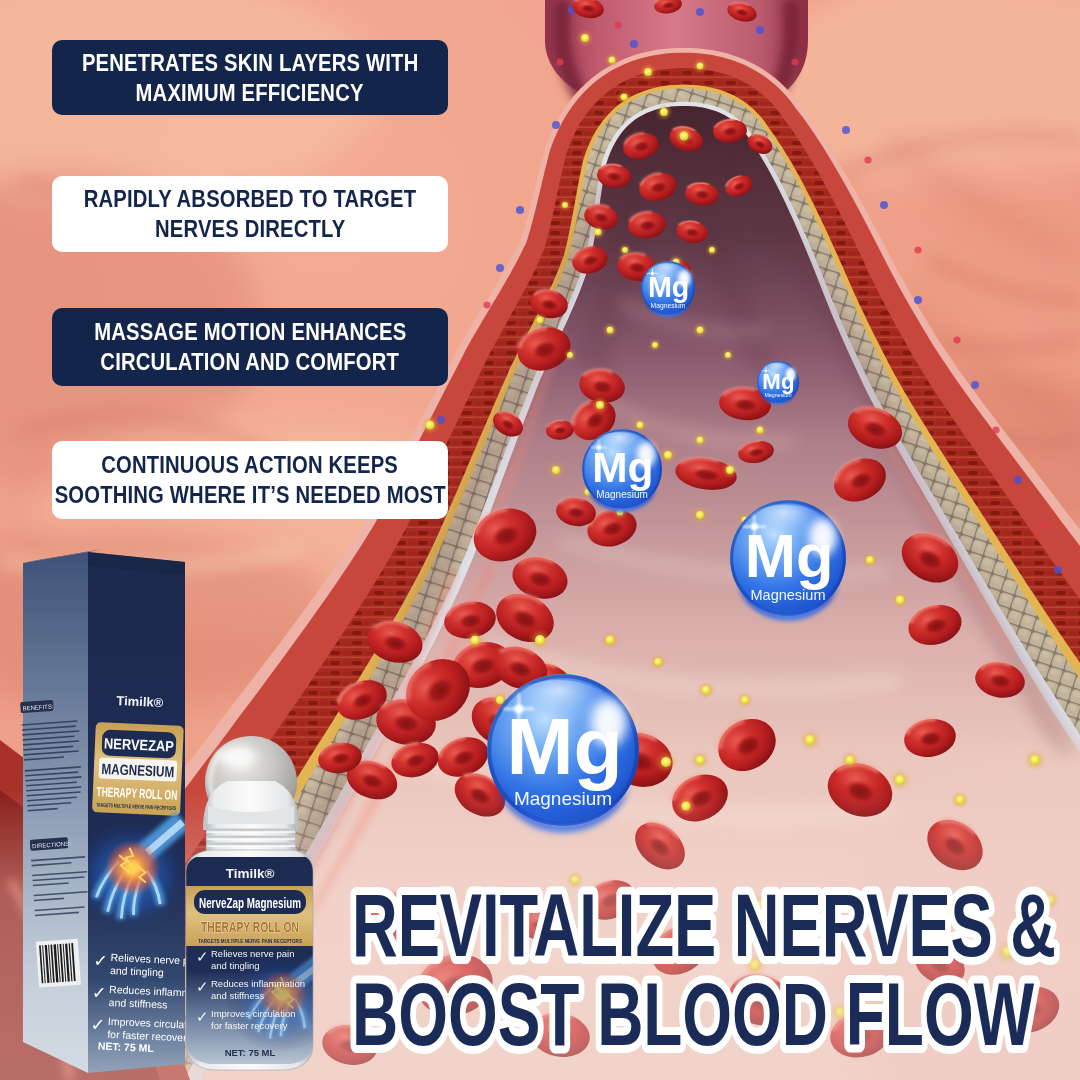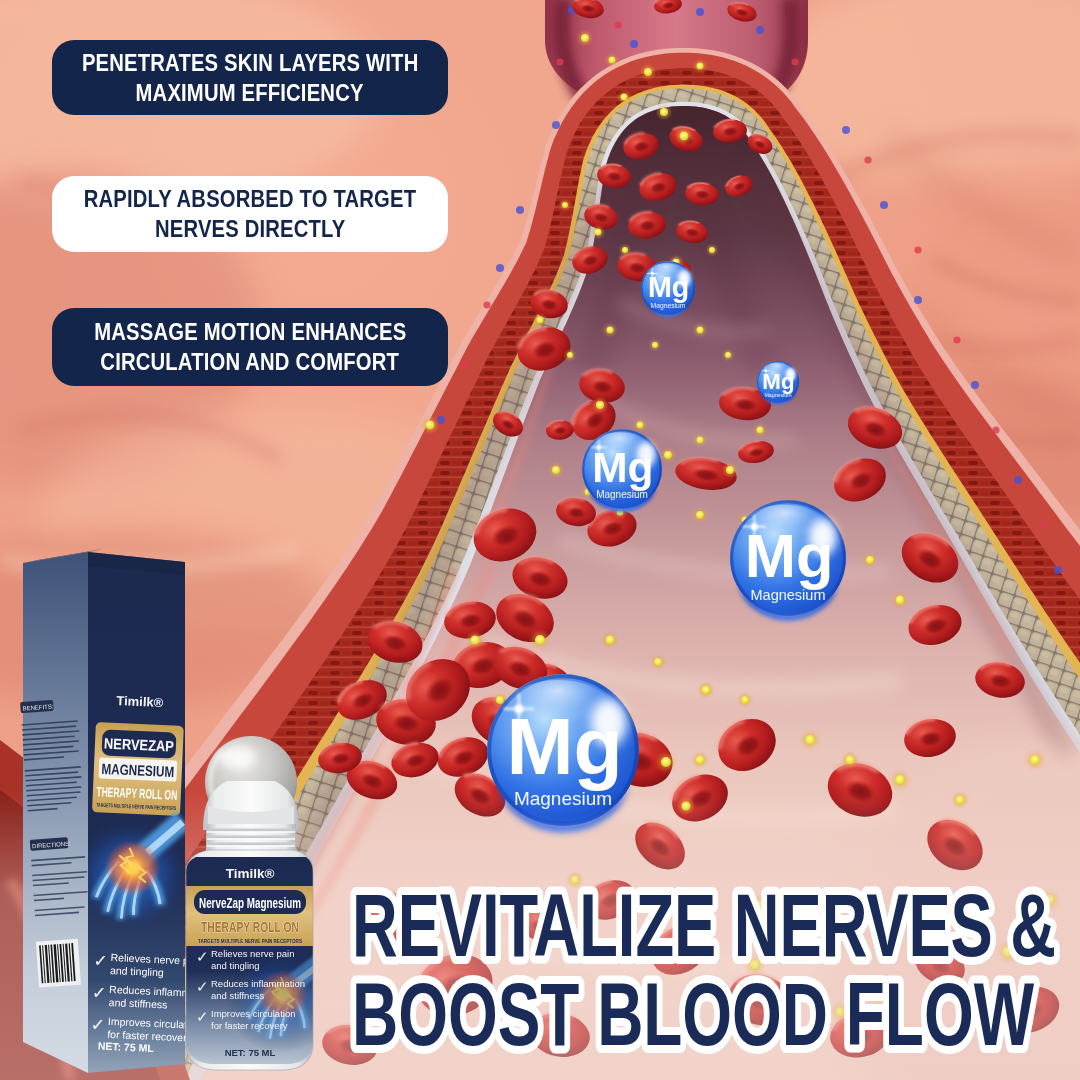--- a/index.html
+++ b/index.html
@@ -1,17 +1,17 @@
 <!DOCTYPE html>
 <html><head><meta charset="utf-8">
 <style>
  html,body{margin:0;padding:0;background:#000;}
  #stage{position:relative;width:1080px;height:1080px;overflow:hidden;font-family:"Liberation Sans",sans-serif;}
  #stage>svg,#stage>div{position:absolute;left:0;top:0;}
- .co{position:absolute;left:52px;width:396px;border-radius:22px;display:flex;flex-direction:column;align-items:center;justify-content:center;text-align:center;font-weight:bold;font-size:23px;line-height:30px;letter-spacing:.2px;white-space:nowrap;}
+ .co{position:absolute;left:52px;width:396px;border-radius:10px;display:flex;flex-direction:column;align-items:center;justify-content:center;text-align:center;font-weight:bold;font-size:23px;line-height:30px;letter-spacing:.2px;white-space:nowrap;}
  .co span{transform:scaleX(.88);}
  .navy{background:#14254c;color:#fff;}
  .white{background:#fff;color:#14254c;}
 </style></head>
 <body>
 <div id="stage">
 <svg id="bg" width="1080" height="1080" viewBox="0 0 1080 1080">
 <defs>
 <radialGradient id="fleshbase" cx="30%" cy="20%" r="110%">
  <stop offset="0" stop-color="#f3ab92"></stop>
@@ -342,20 +342,24 @@
       <span>MAXIMUM EFFICIENCY</span>
     </div>
 <div class="co white" style="left:52px;top:176px;height:76px;">
       <span>RAPIDLY ABSORBED TO TARGET</span>
       <span>NERVES DIRECTLY</span>
     </div>
 <div class="co navy" style="left:52px;top:308px;height:78px;">
       <span>MASSAGE MOTION ENHANCES</span>
       <span>CIRCULATION AND COMFORT</span>
     </div>
+<div class="co white" style="left:52px;top:441px;height:78px;">
+      <span>CONTINUOUS ACTION KEEPS</span>
+      <span>SOOTHING WHERE IT’S NEEDED MOST</span>
+    </div>
 <svg id="product" width="1080" height="1080" viewBox="0 0 1080 1080">
 <defs>
  <linearGradient id="sidep" x1="0" y1="0" x2="0" y2="1">
   <stop offset="0" stop-color="#3e5278"></stop>
           <stop offset=".45" stop-color="#8596b0"></stop>
   <stop offset=".8" stop-color="#c3cdd9"></stop>
           <stop offset="1" stop-color="#d4dbe4"></stop>
  </linearGradient>
  <linearGradient id="frontp" x1="0" y1="0" x2="0" y2="1">
   <stop offset="0" stop-color="#1c2a50"></stop>

